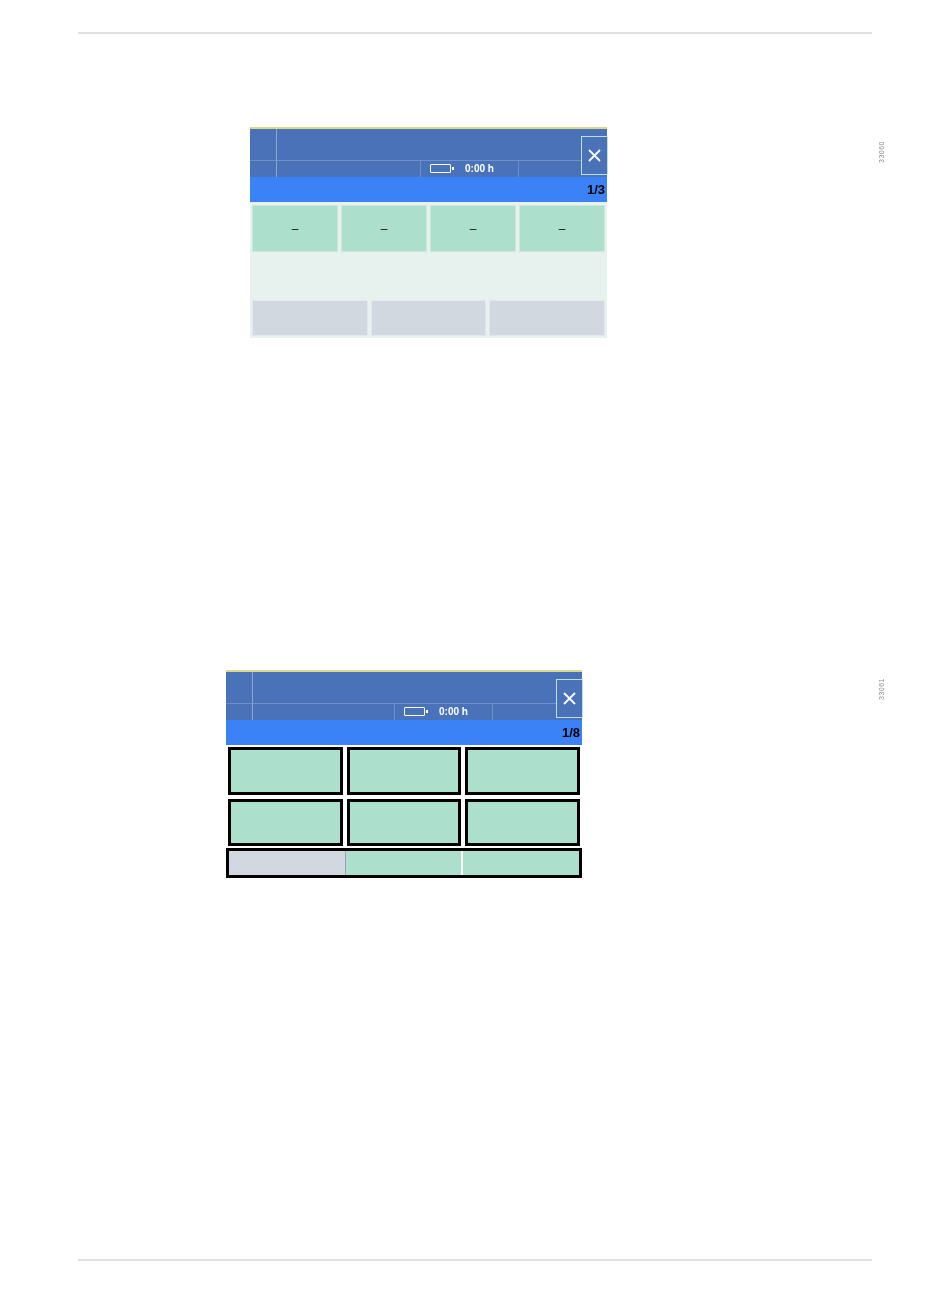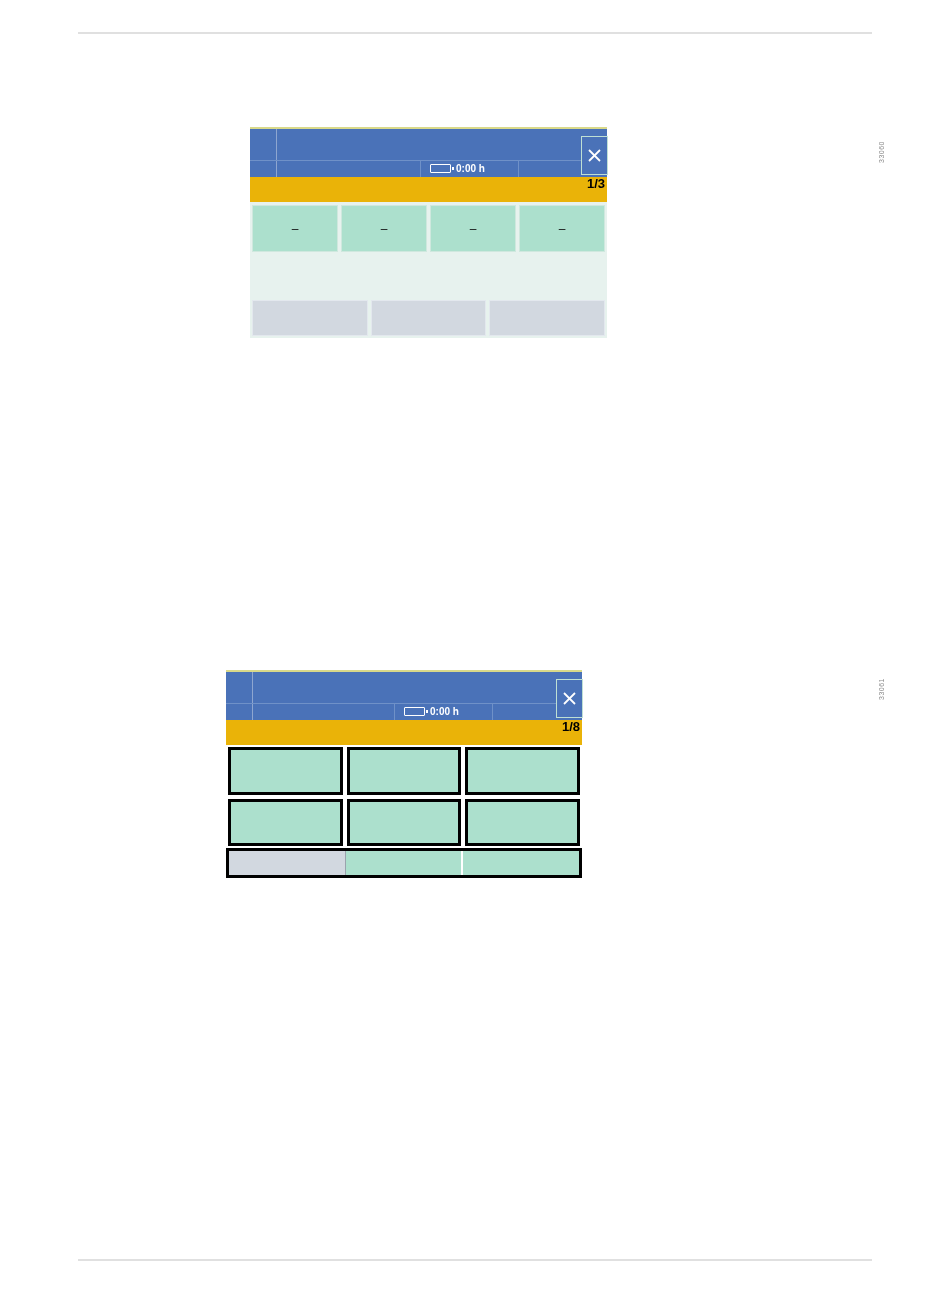--- a/index.html
+++ b/index.html
@@ -75,21 +75,21 @@
     font-size: 10px;
     line-height: 1;
     white-space: nowrap;
   }
 
   
   .hmi-status {
     position: absolute;
     display: flex;
     align-items: center;
-    gap: 5px;
+    gap: 14px;
     color: #ffffff;
     font-size: 10px;
     font-weight: bold;
     white-space: nowrap;
   }
   .battery-icon {
     display: inline-block;
     position: relative;
     width: 21px;
     height: 9px;
@@ -123,24 +123,24 @@
     display: flex;
     align-items: center;
     justify-content: center;
     cursor: pointer;
   }
   .hmi-close svg { display: block; }
 
   
   .hmi-counterbar {
     position: absolute;
-    background: #eab308;
-    box-sizing: border-box;
-    display: flex;
-    align-items: flex-start;
+    background: #3b82f6;
+    box-sizing: border-box;
+    display: flex;
+    align-items: center;
     justify-content: flex-end;
   }
   .hmi-counter {
     font-size: 13px;
     font-weight: bold;
     color: #000000;
     padding-right: 2px;
     line-height: 1;
   }
 

